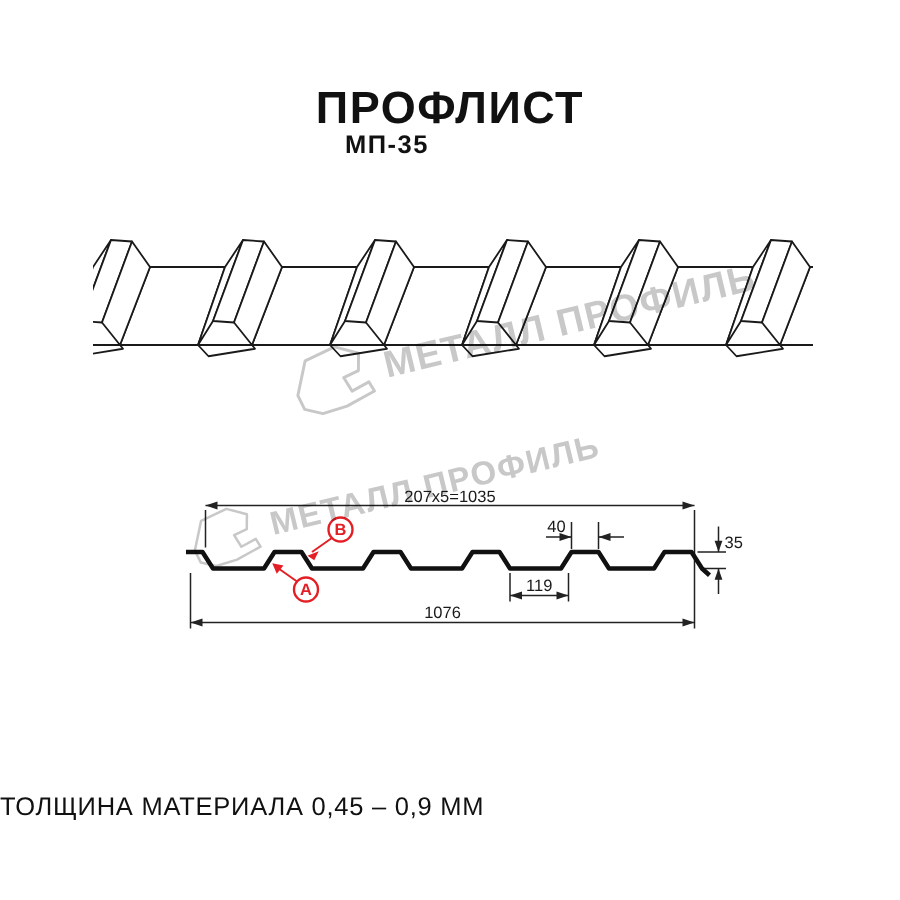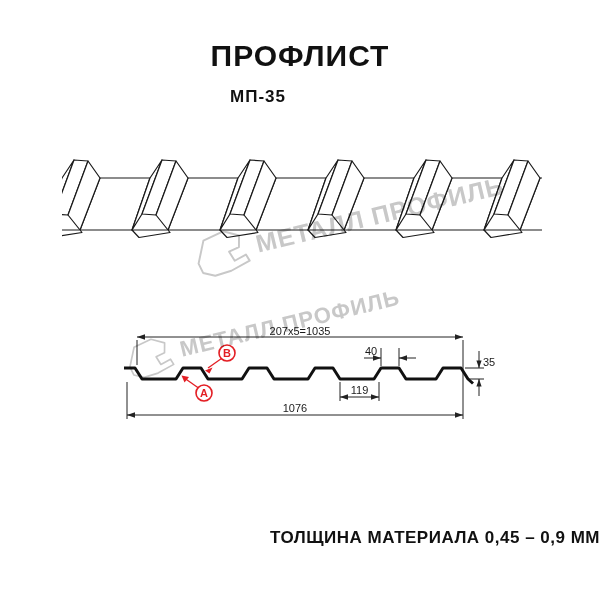--- a/index.html
+++ b/index.html
@@ -5,21 +5,21 @@
   * { margin: 0; padding: 0; box-sizing: border-box; }
   html, body { width: 600px; height: 600px; }
   body {
     position: relative;
     width: 600px; height: 600px;
     background: #ffffff;
     font-family: "Liberation Sans", sans-serif;
     overflow: hidden;
   }
   .page-title {
-    position: absolute; top: 39px; left: 0; width: 600px;
+    position: absolute; top: 56px; left: 0; width: 600px;
     text-align: center;
     font-size: 30px; font-weight: bold; letter-spacing: 1px;
     color: #111111;
   }
   .page-subtitle {
     position: absolute; top: 87px; left: 0; width: 516px;
     text-align: center;
     font-size: 17px; font-weight: bold; letter-spacing: 1px;
     color: #111111;
   }
@@ -42,22 +42,22 @@
   }
   .watermark .wm-text {
     font-weight: bold; color: #c8c8c8; letter-spacing: 1px;
   }
   .wm-1 { left: 194px; top: 234px; }
   .wm-1 .wm-text { font-size: 25px; }
   .wm-2 { left: 126px; top: 342px; }
   .wm-2 .wm-text { font-size: 22px; }
   .footer-note {
     position: absolute; top: 528px; left: 0; width: 600px;
-    text-align: right;
-    font-size: 17px; font-weight: bold; letter-spacing: 0.5px;
+    text-align: left;
+    font-size: 17px; font-weight: normal; letter-spacing: 0.5px;
     color: #111111;
   }
   .lineart { fill: #ffffff; stroke: #1a1a1a; stroke-width: 1.2; stroke-linejoin: round; }
   .dim-line { stroke: #222222; stroke-width: 1; fill: none; }
   .dim-text { font-family: "Liberation Sans", sans-serif; font-size: 11px; fill: #1a1a1a; }
   .dim-arrow { fill: #222222; stroke: none; }
   .profile-line { stroke: #111111; stroke-width: 3; fill: none; stroke-linejoin: round; }
   .red-stroke { stroke: #e31e24; fill: none; }
   .red-fill { fill: #e31e24; stroke: none; }
   .red-letter { font-family: "Liberation Sans", sans-serif; font-size: 11px; font-weight: bold; fill: #e31e24; }

